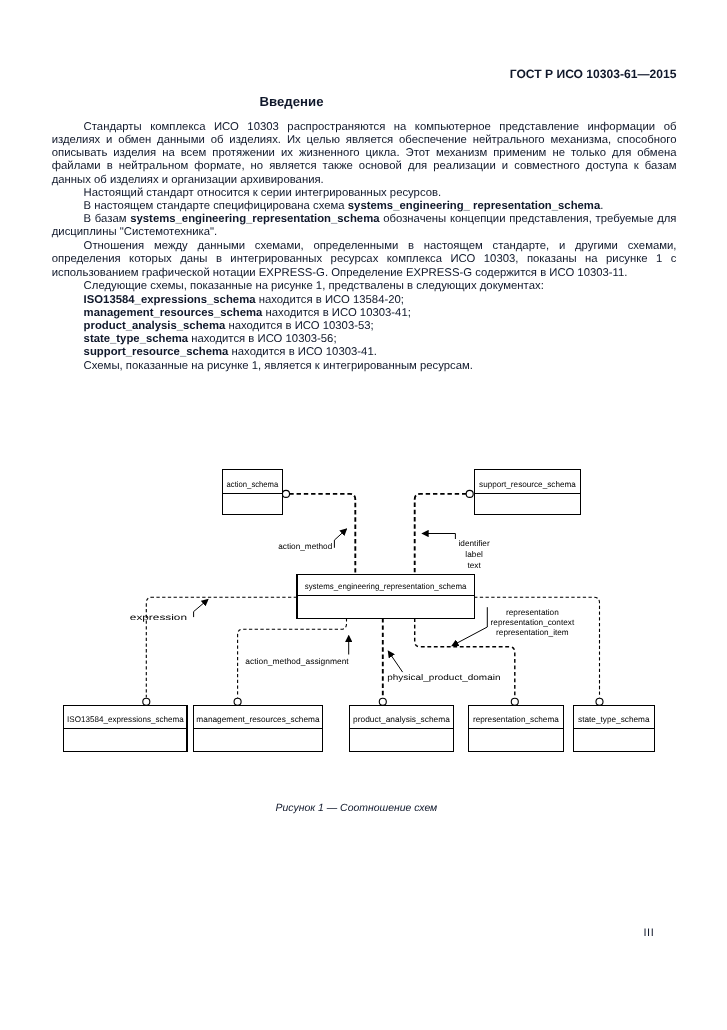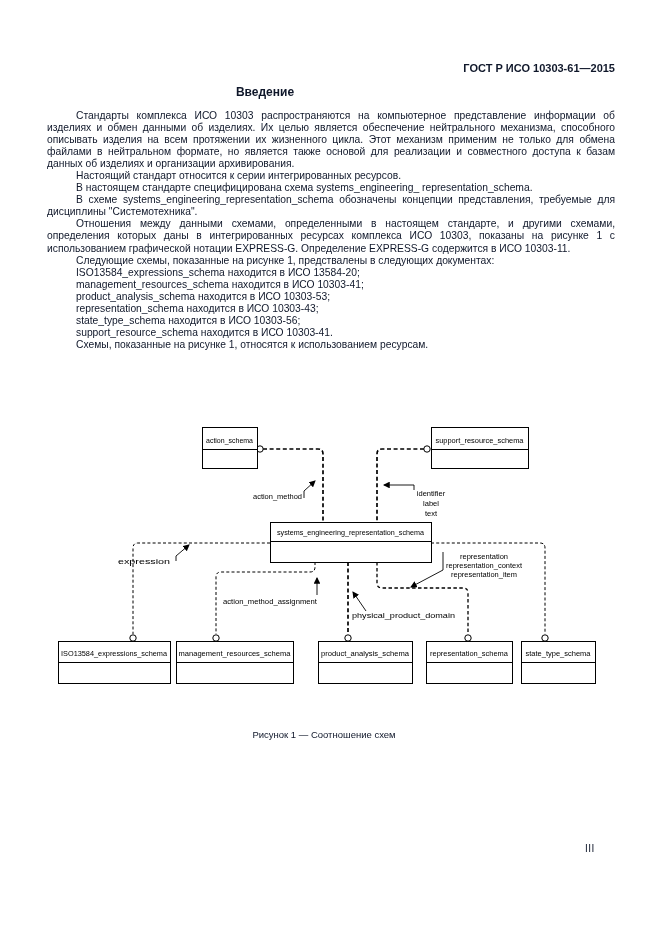--- a/index.html
+++ b/index.html
@@ -15,26 +15,26 @@
   }
   .title{
     position:absolute;top:85px;left:0;width:530px;
     text-align:center;font-weight:bold;font-size:12px;line-height:14px;
   }
   .body-text{
     position:absolute;top:110px;left:47px;width:568px;
     font-size:10.3px;line-height:12.05px;letter-spacing:0px;
   }
   .body-text p{margin:0;text-indent:29px;text-align:justify;}
-  .body-text .b{font-weight:normal;}
+  .body-text .b{font-weight:bold;}
   .figure{position:absolute;left:0;top:418px;}
   .figure text{fill:#000;font-family:"Liberation Sans",sans-serif;}
   .caption{
     position:absolute;top:729px;left:0;width:648px;
-    text-align:center;font-size:9.5px;
+    text-align:center;font-size:9.5px;font-style:italic;
   }
   .pageno{
     position:absolute;top:843px;left:585px;
     font-size:10px;font-weight:normal;letter-spacing:0.5px;
   }
   .schema-title{font-size:7.5px;}
   .rel-label{font-size:7.5px;}
 </style>
 </head>
 <body>
@@ -42,30 +42,29 @@
 <div class="page">
 
   <div class="header">ГОСТ Р ИСО 10303-61—2015</div>
 
   <div class="title">Введение</div>
 
   <div class="body-text" id="body-text">
       <p><span>Стандарты комплекса ИСО 10303 распространяются на компьютерное представление информации об изделиях и обмен данными об изделиях. Их целью является обеспечение нейтрального механизма, способного описывать изделия на всем протяжении их жизненного цикла. Этот механизм применим не только для обмена файлами в нейтральном формате, но является также основой для реализации и совместного доступа к базам данных об изделиях и организации архивирования.</span></p>
       <p><span>Настоящий стандарт относится к серии интегрированных ресурсов.</span></p>
       <p><span>В настоящем стандарте специфицирована схема </span><span class="b">systems_engineering_ representation_schema</span><span>.</span></p>
-      <p><span>В схеме </span><span class="b">systems_engineering_representation_schema</span><span> обозначены концепции представления, требуемые для дисциплины "Системотехника".</span></p>
+      <p><span>В базам </span><span class="b">systems_engineering_representation_schema</span><span> обозначены концепции представления, требуемые для дисциплины "Системотехника".</span></p>
       <p><span>Отношения между данными схемами, определенными в настоящем стандарте, и другими схемами, определения которых даны в интегрированных ресурсах комплекса ИСО 10303, показаны на рисунке 1 с использованием графической нотации EXPRESS-G. Определение EXPRESS-G содержится в ИСО 10303-11.</span></p>
       <p><span>Следующие схемы, показанные на рисунке 1, предствалены в следующих документах:</span></p>
       <p><span class="b">ISO13584_expressions_schema</span><span> находится в ИСО 13584-20;</span></p>
       <p><span class="b">management_resources_schema</span><span> находится в ИСО 10303-41;</span></p>
       <p><span class="b">product_analysis_schema</span><span> находится в ИСО 10303-53;</span></p>
-      <p><span class="b">representation_schema</span><span> находится в ИСО 10303-43;</span></p>
       <p><span class="b">state_type_schema</span><span> находится в ИСО 10303-56;</span></p>
       <p><span class="b">support_resource_schema</span><span> находится в ИСО 10303-41.</span></p>
-      <p><span>Схемы, показанные на рисунке 1, относятся к использованием ресурсам.</span></p>
+      <p><span>Схемы, показанные на рисунке 1, является к интегрированным ресурсам.</span></p>
     </div>
 
   <svg class="figure" width="661" height="300" viewBox="0 418 661 300" xmlns="http://www.w3.org/2000/svg">
     <defs>
       <marker id="arr" viewBox="0 0 10 10" refX="8.5" refY="5" markerWidth="7.5" markerHeight="7.5" orient="auto">
         <path d="M0,0 L10,5 L0,10 Z" fill="#000"></path>
       </marker>
     </defs>
 
     <g fill="none" stroke="#000">

